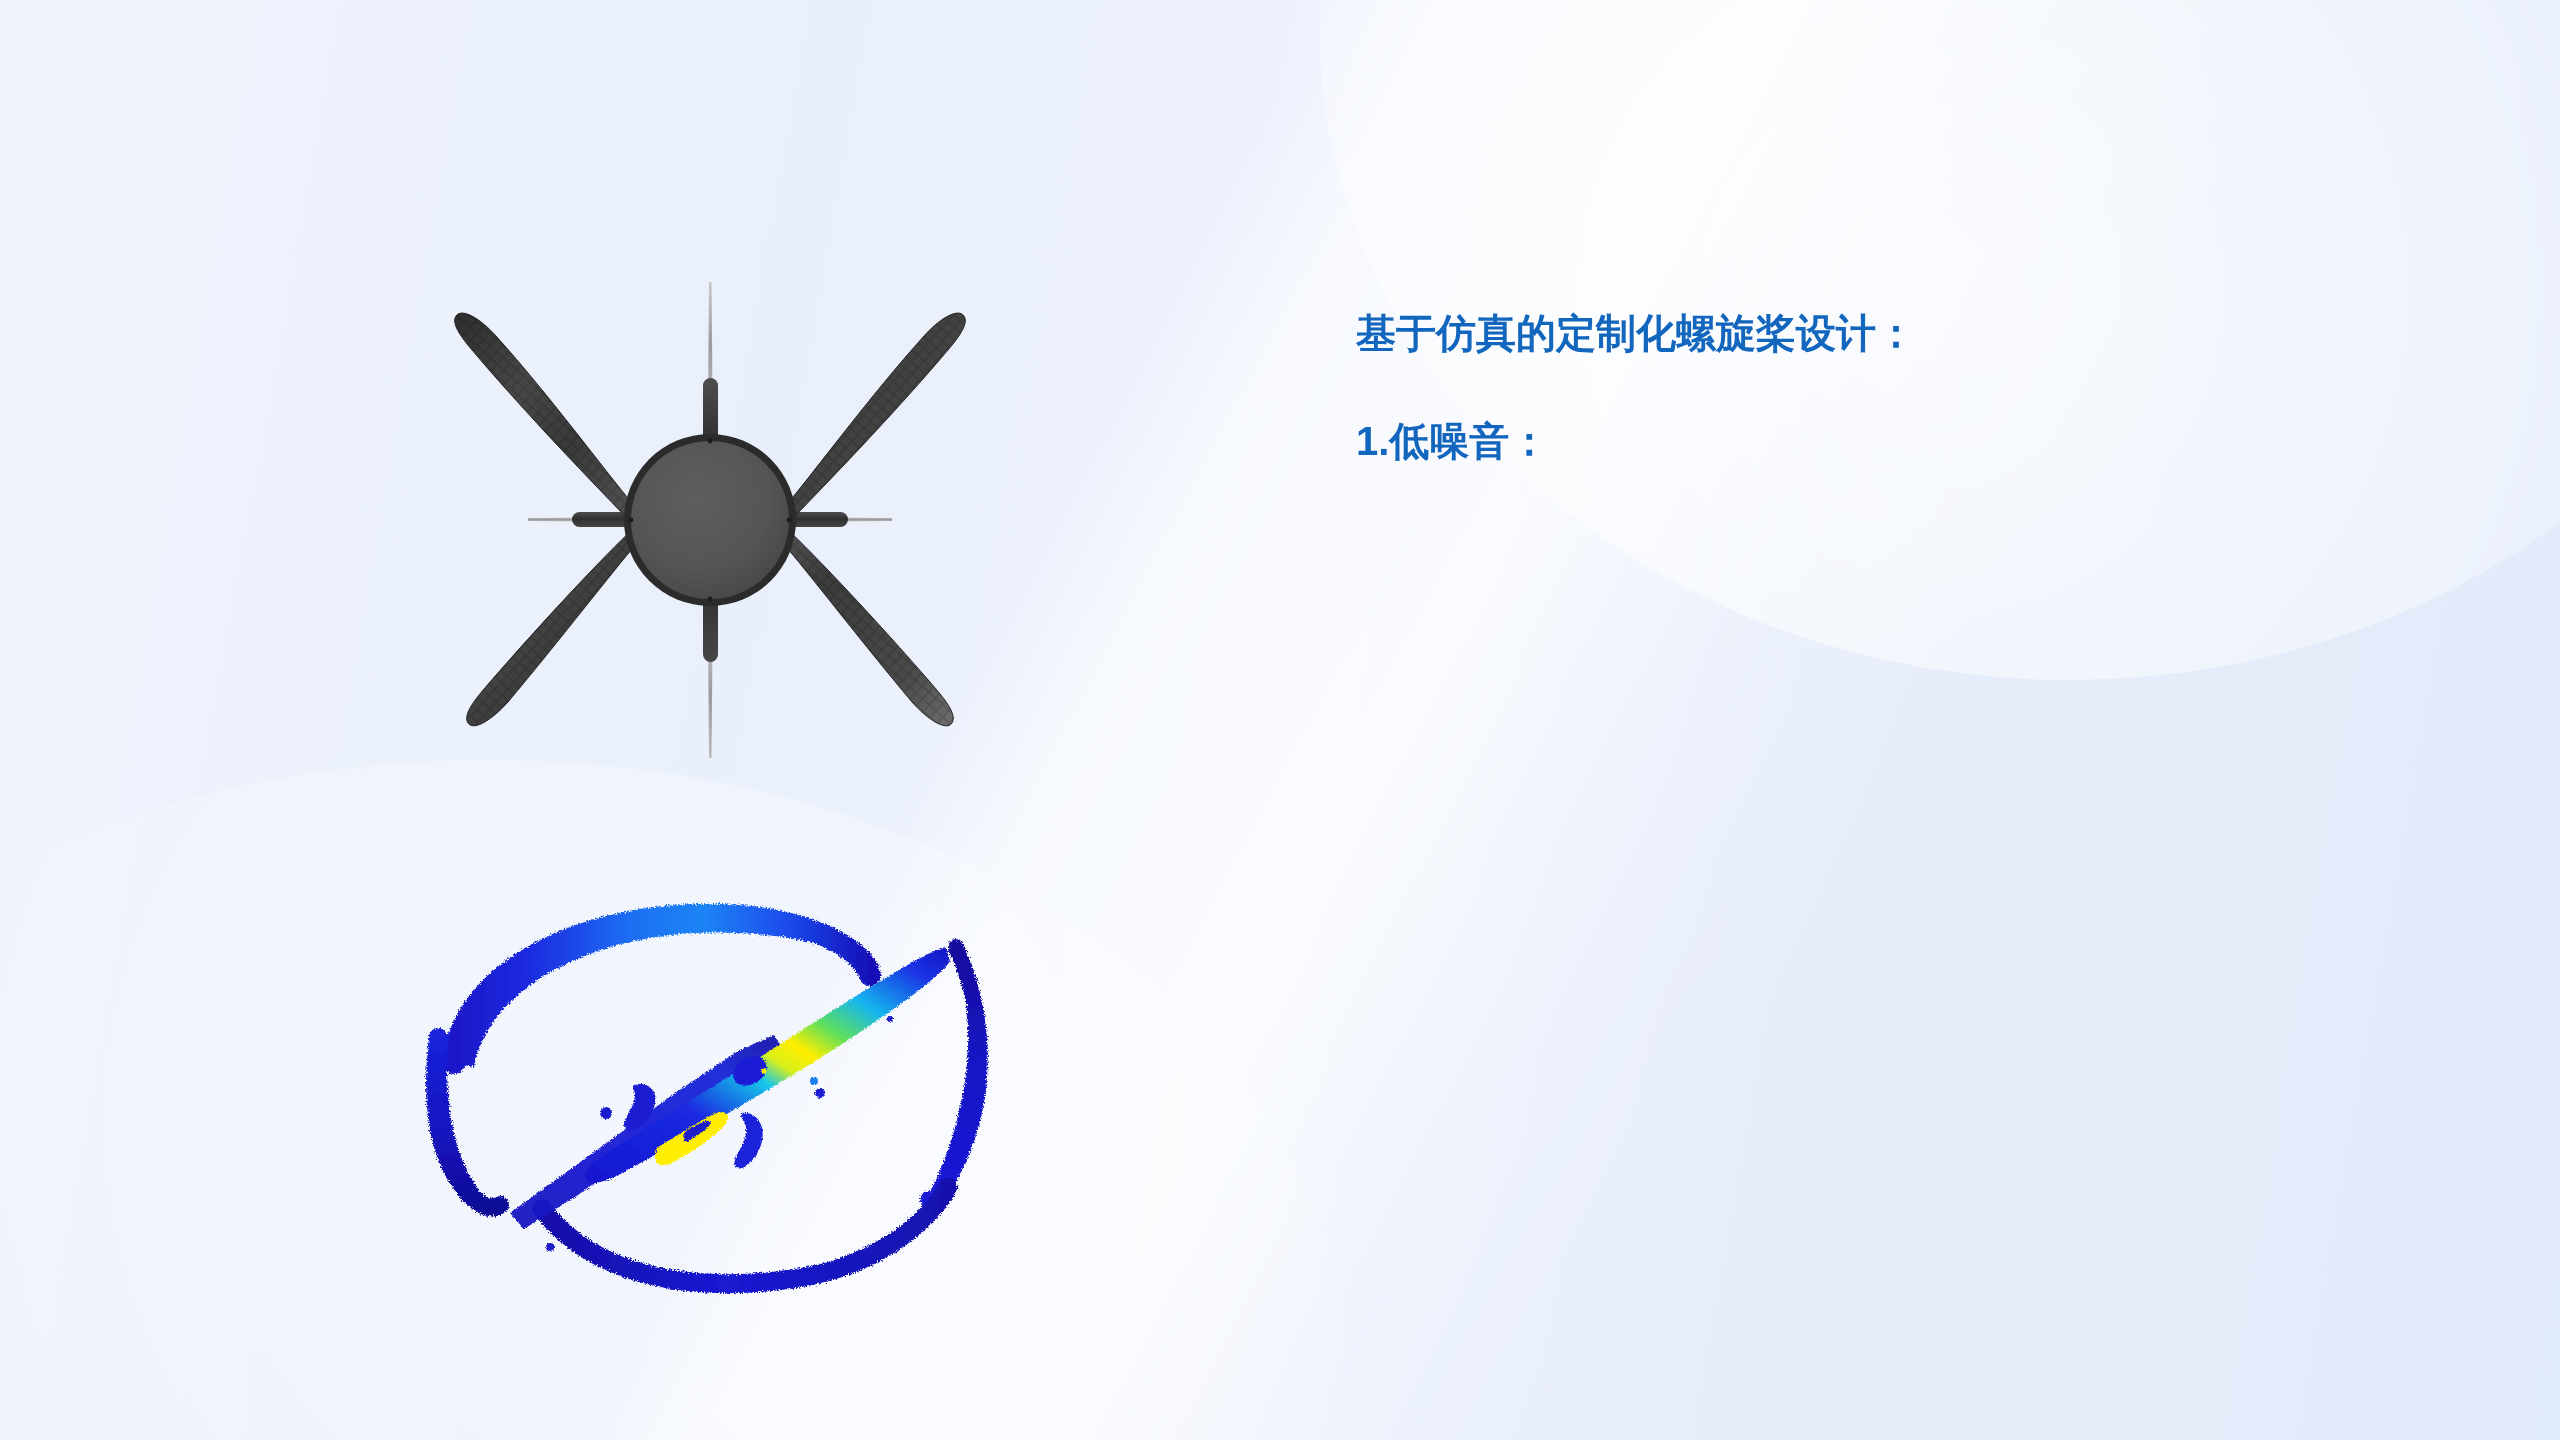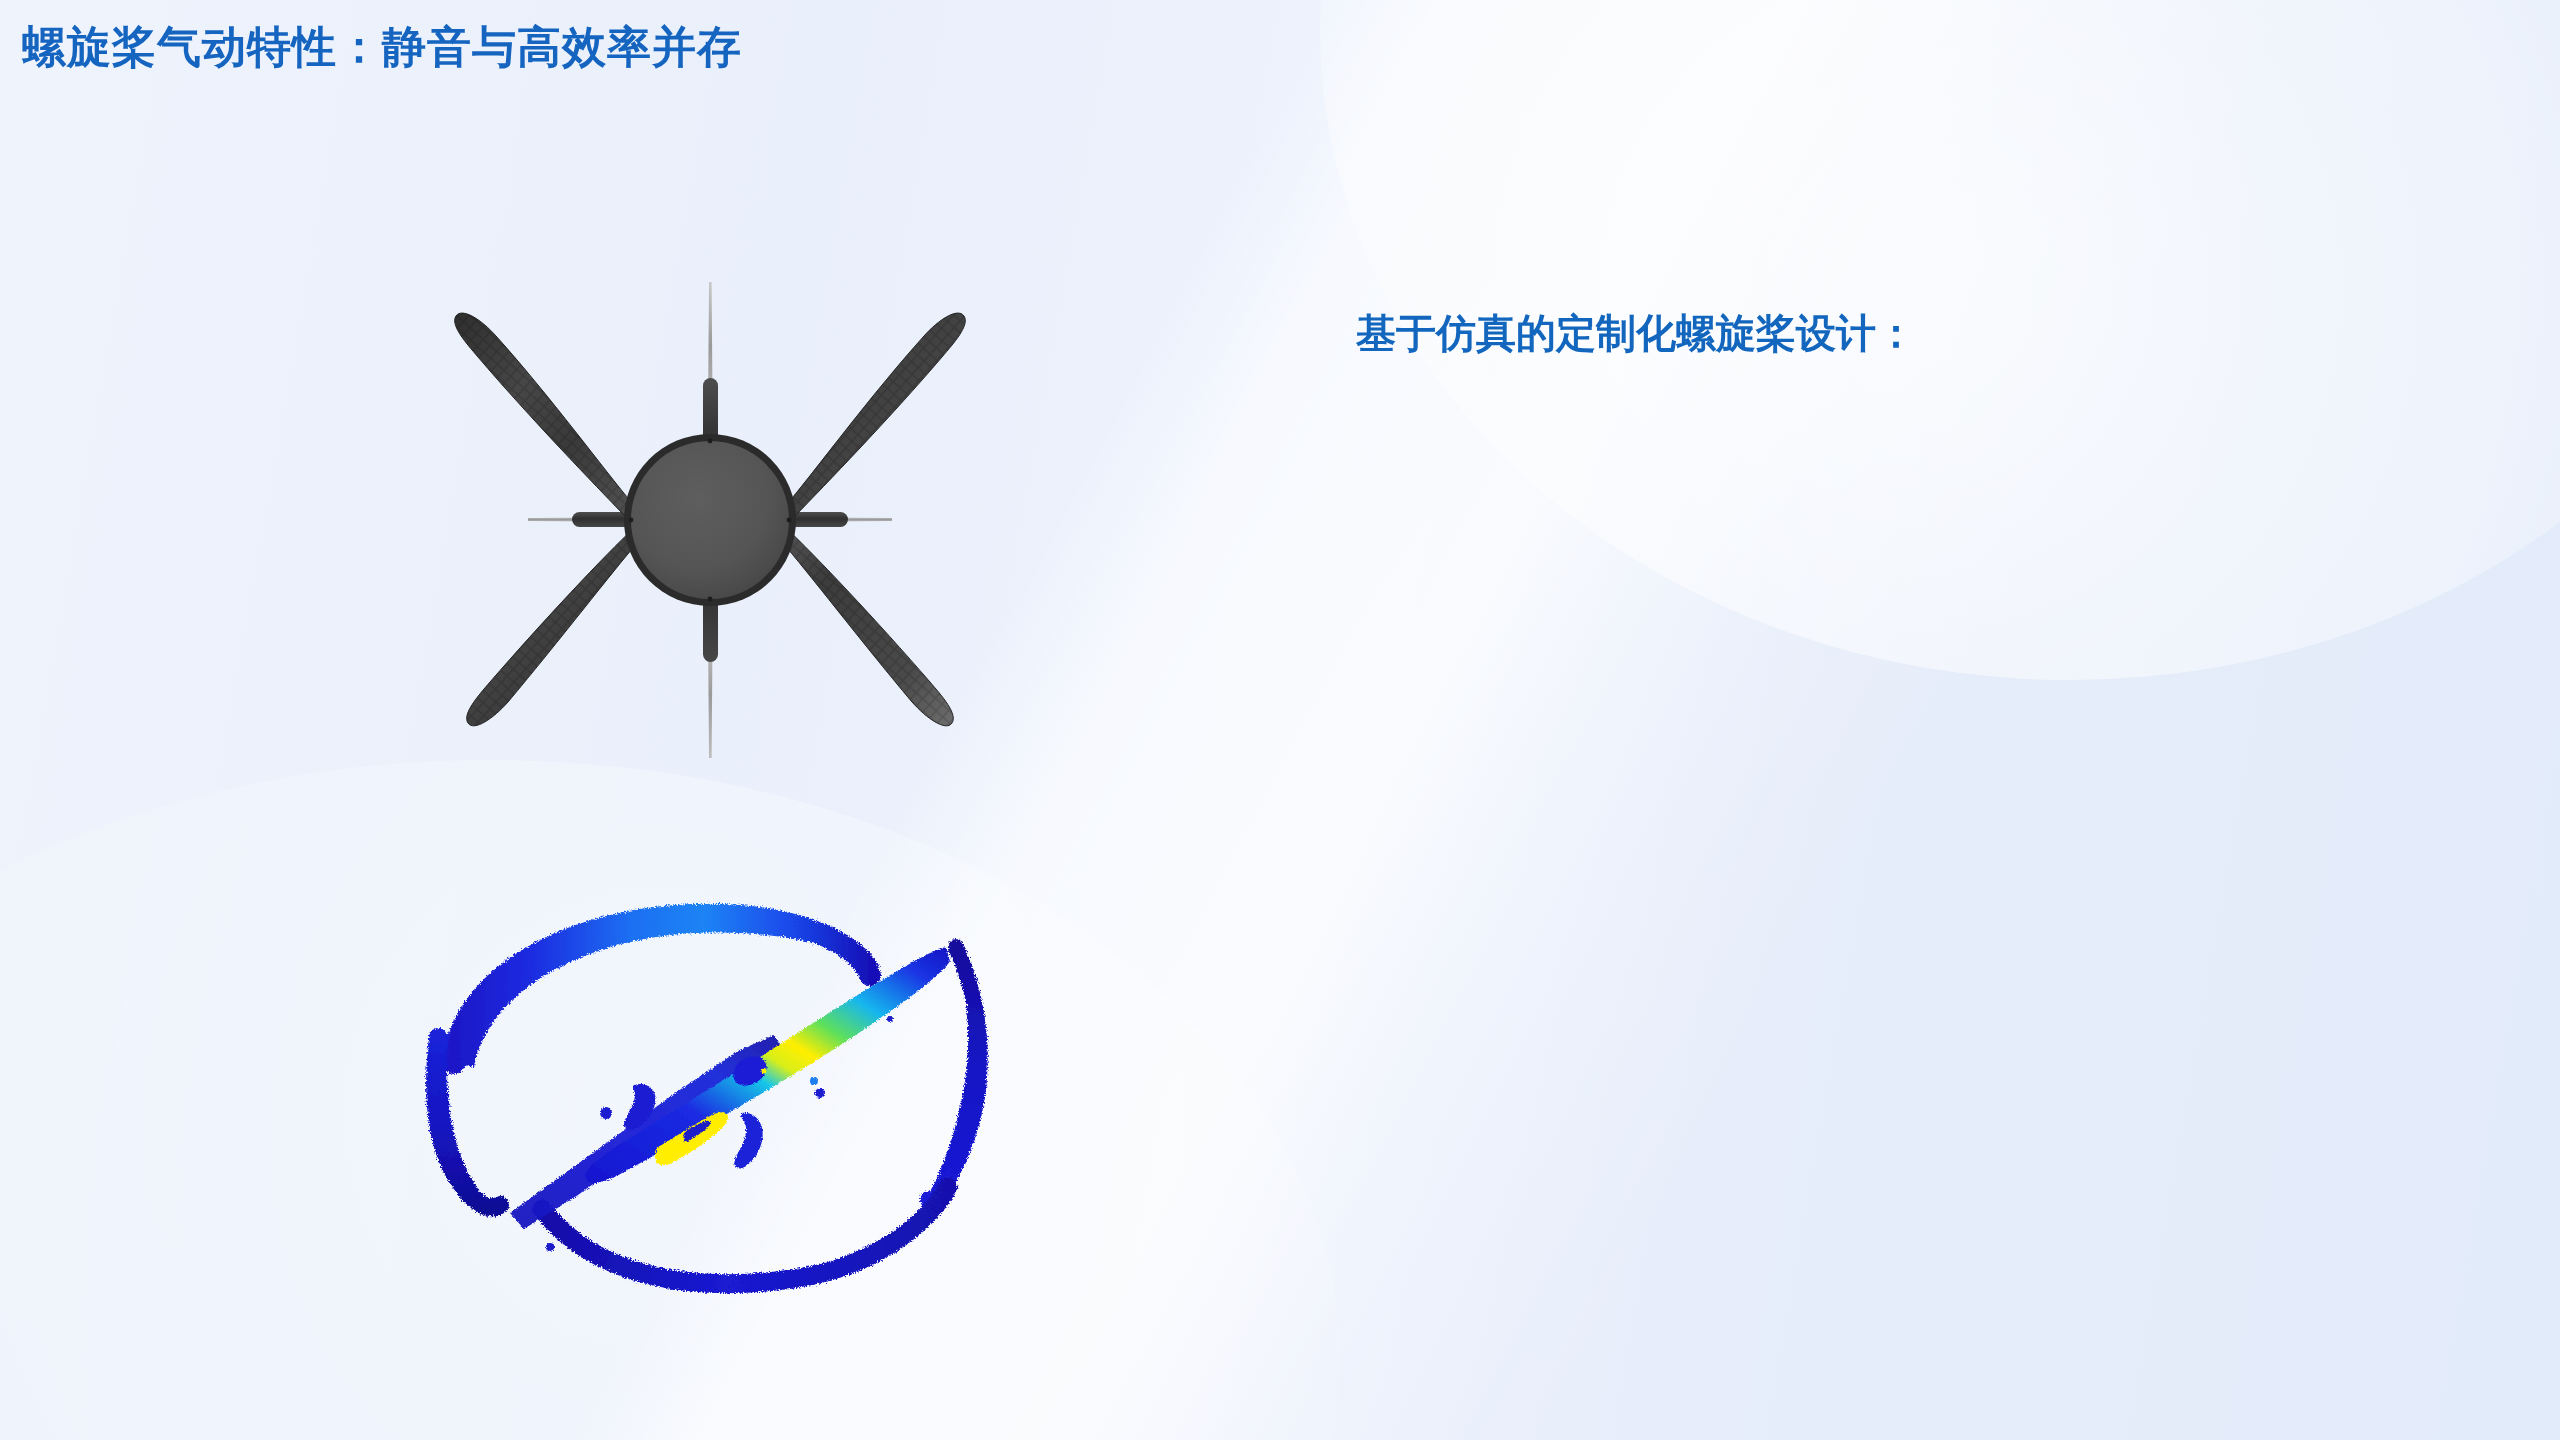--- a/index.html
+++ b/index.html
@@ -65,21 +65,20 @@
   .body b{font-weight:bold;color:#1266bd;}
 </style>
 </head>
 <body>
 
 <div id="slide">
 
   <div class="swoosh swoosh-a"></div>
   <div class="swoosh swoosh-b"></div>
 
-  <div id="title">螺旋桨气动特性：静音与高效率并存</div>
 
   <div id="prop-wrap">
     <svg width="620" height="620" viewBox="0 0 620 620">
       <defs>
         <linearGradient id="bladeG" x1="0" y1="0" x2="1" y2="1">
           <stop offset="0%" stop-color="#2e2e2e"></stop>
           <stop offset="35%" stop-color="#474747"></stop>
           <stop offset="62%" stop-color="#3a3a3a"></stop>
           <stop offset="100%" stop-color="#555"></stop>
         </linearGradient>
@@ -272,20 +271,23 @@
     </svg>
   </div>
 
   <div id="text-col">
 
     <div class="para heading">基于仿真的定制化螺旋桨设计：</div>
 
     <div class="gap-lg"></div>
 
     <div>
+      <div class="heading">
+        <span class="itemno">1.</span><span class="itemno">低噪音：</span>
+      </div>
     </div>
 
     <div class="gap-lg"></div>
 
 
     <div class="gap-xl"></div>
 
 
   </div>
 </div>

